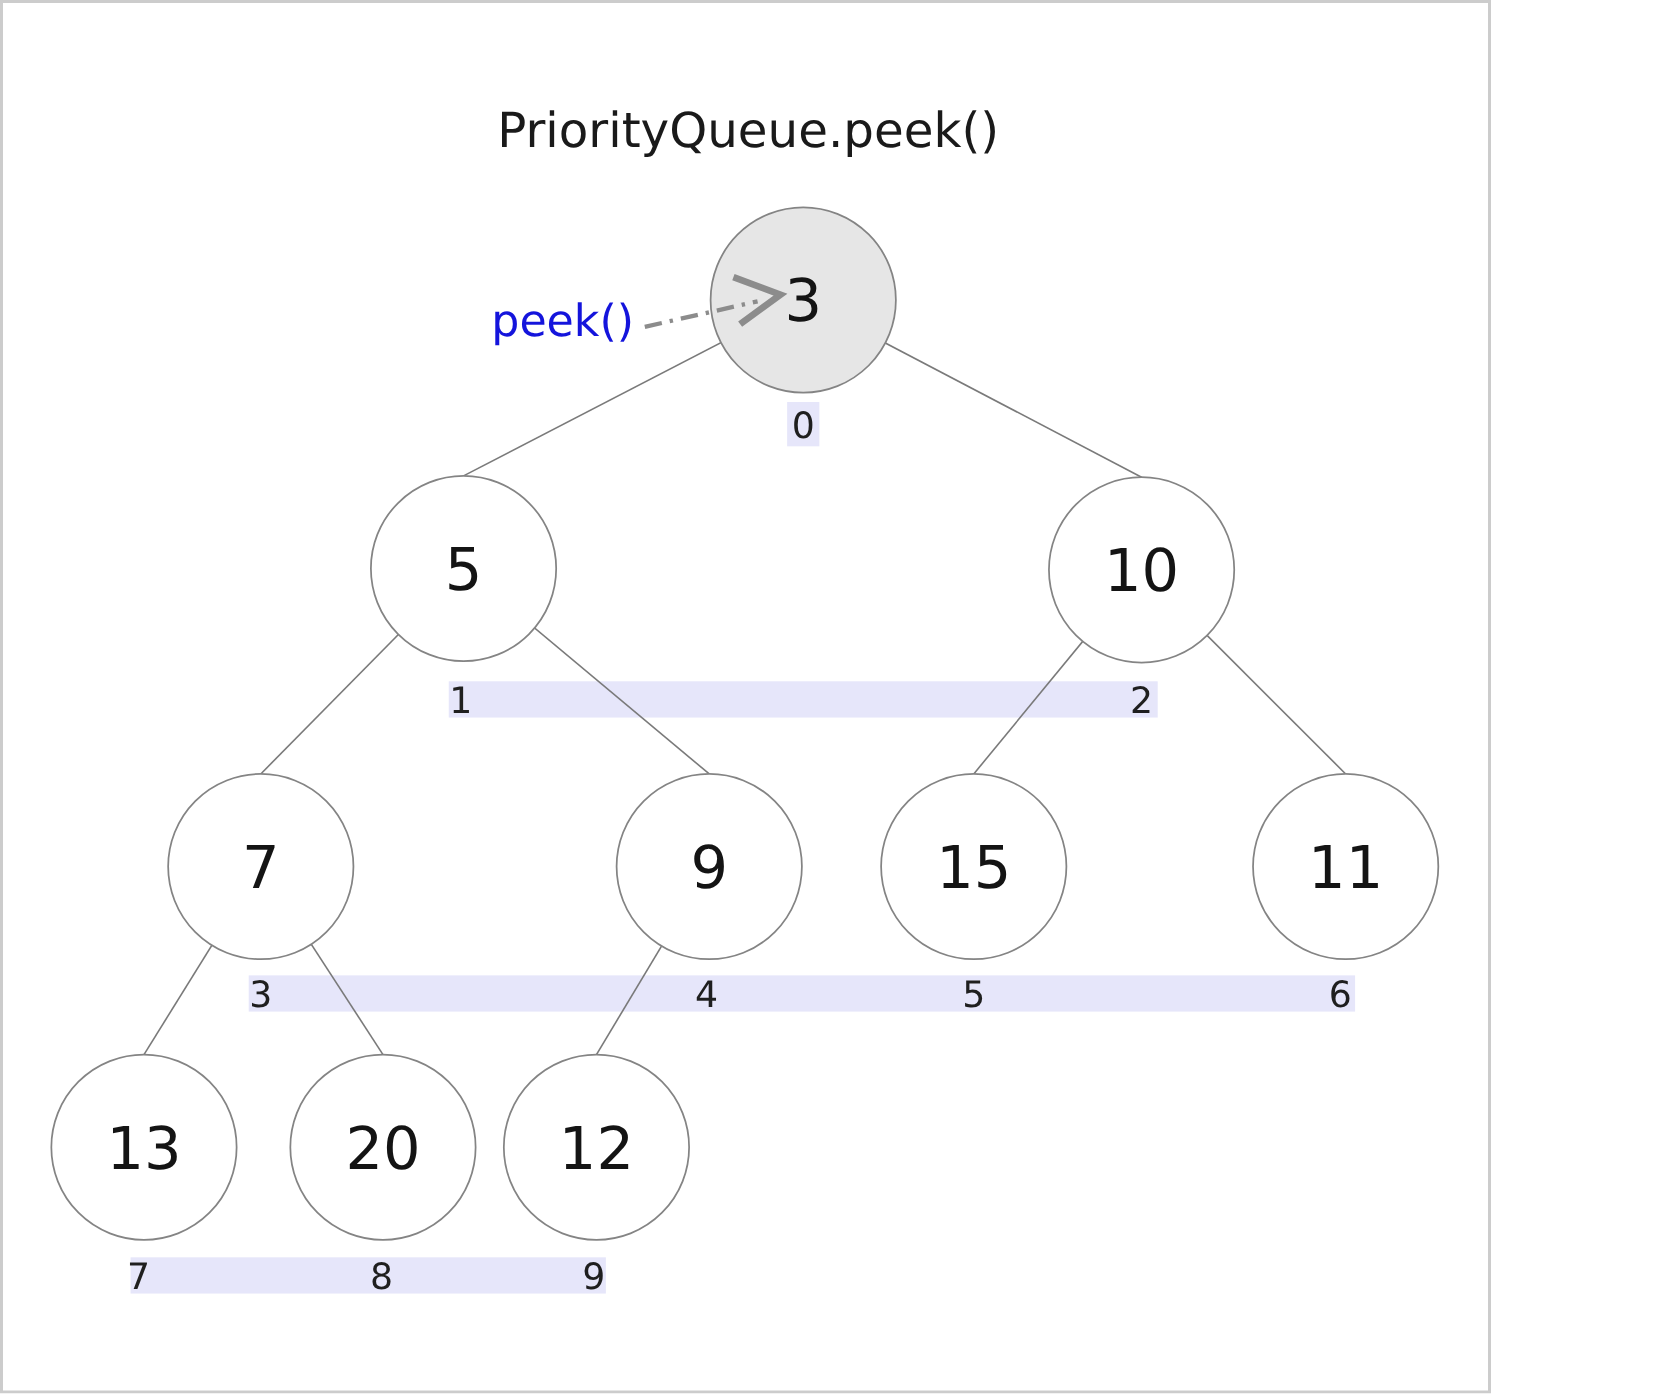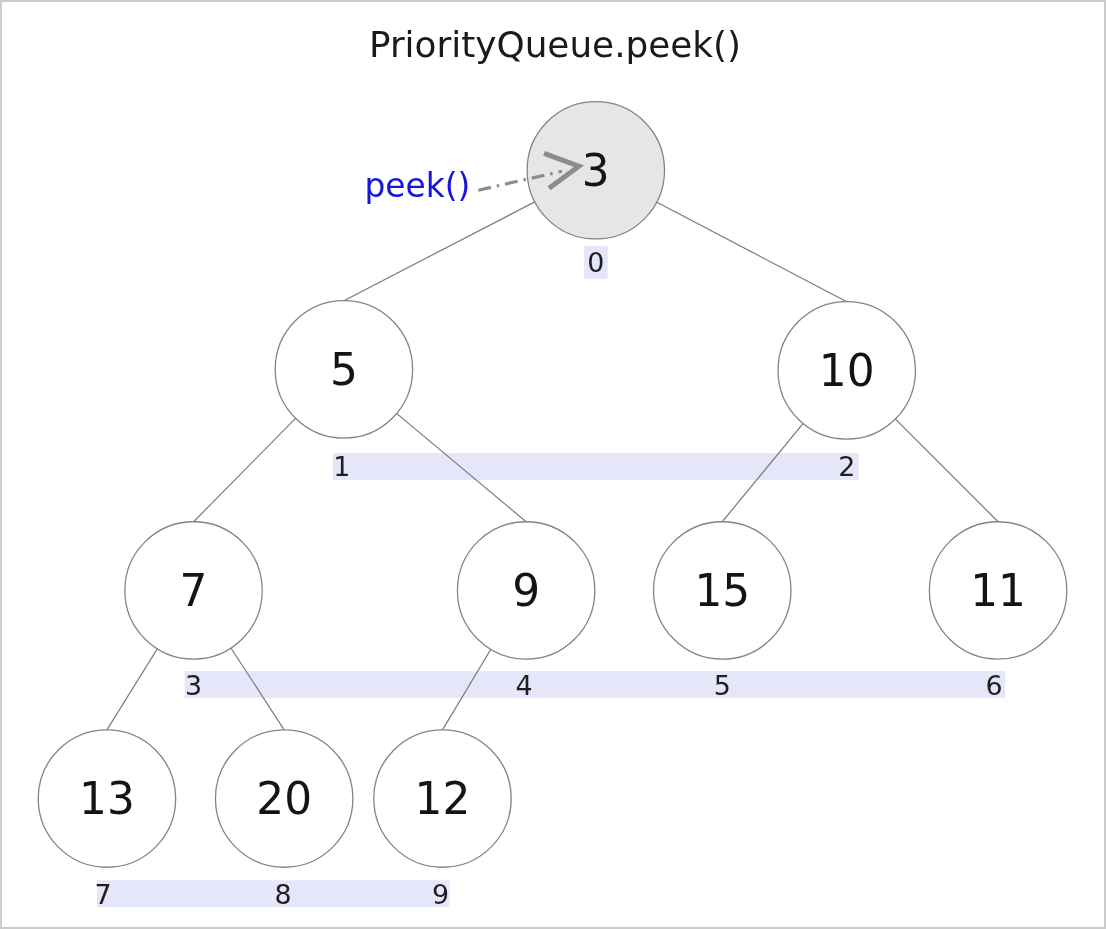--- a/index.html
+++ b/index.html
@@ -1,17 +1,17 @@
 <!DOCTYPE html>
 <html><head>
 <meta charset="utf-8">
 <style>
   html, body { margin: 0; padding: 0; background: #ffffff; }
   .figure {
-    width: 1106px;
+    width: 994px;
     height: 929px;
     box-sizing: border-box;
     border: 2px solid #cccccc;
     background: #ffffff;
     position: relative;
     font-family: "DejaVu Sans", sans-serif;
   }
   svg { display: block; width: 100%; height: 100%; }
   .title {
     font-family: "DejaVu Sans", sans-serif;

